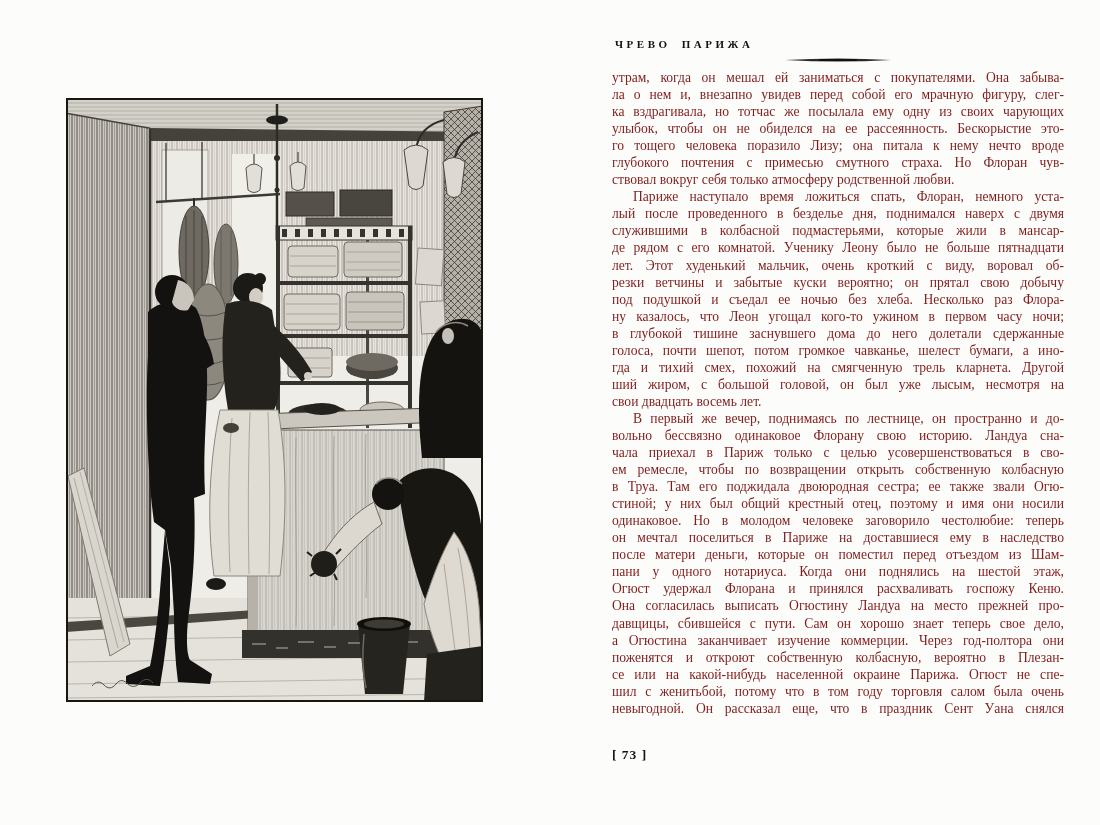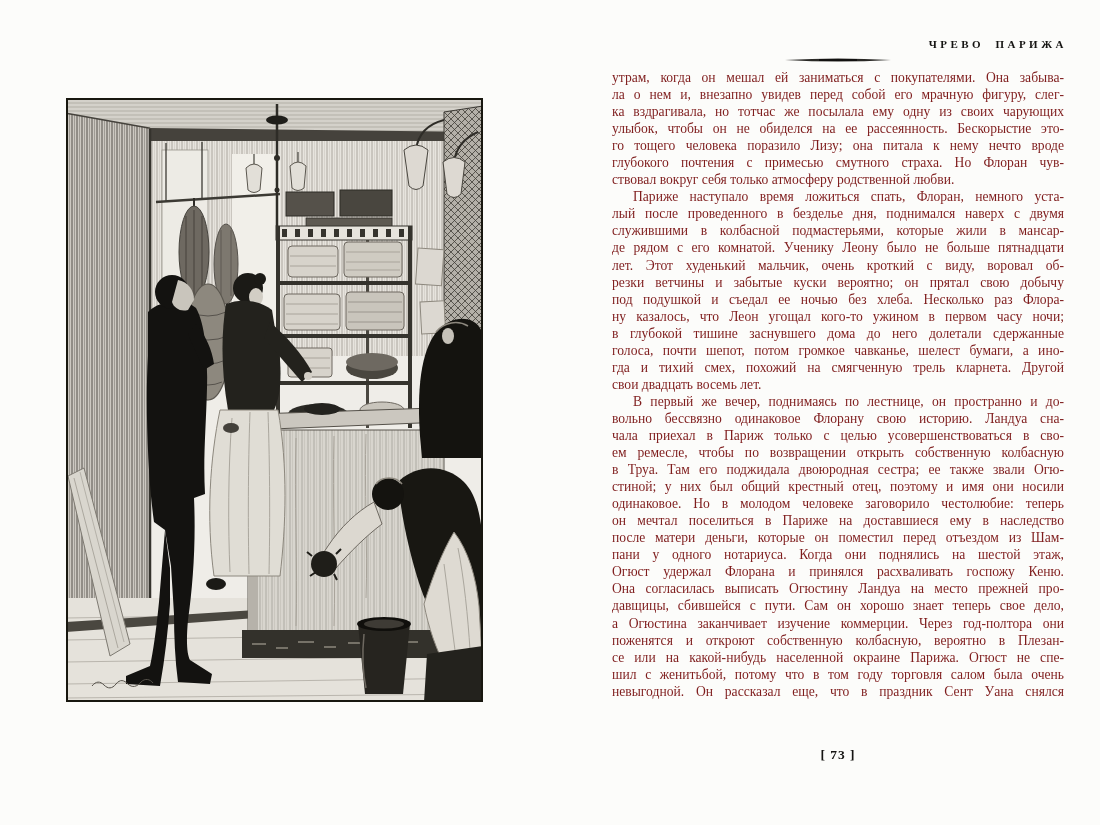--- a/index.html
+++ b/index.html
@@ -8,42 +8,42 @@
     background:#fcfcfa;color:#1f1e1c;
     font-family:"Liberation Serif","DejaVu Serif",serif;
   }
   .spread{position:absolute;inset:0;}
   
   .engraving{position:absolute;left:66px;top:98px;width:417px;height:604px;margin:0;}
   .engraving svg{display:block;}
   
   .running-header{
     position:absolute;left:612px;top:38px;width:452px;
-    text-align:right;font-size:11px;font-weight:bold;
+    text-align:left;font-size:11px;font-weight:bold;
     letter-spacing:3.5px;word-spacing:5px;color:#151412;
     padding-left:3px;
   }
   .header-rule{
     position:absolute;left:612px;top:58px;width:452px;
     display:flex;justify-content:center;
   }
   .text-column{
     position:absolute;left:612px;top:69px;width:452px;height:668px;
     font-size:13.6px;color:#7f1d1d;
   }
   .tline{
     height:17.05px;line-height:17.05px;overflow:hidden;
     text-align:justify;text-align-last:justify;text-justify:inter-word;
     white-space:normal;
   }
   .tline.end{text-align-last:left;}
   .tline.ind{text-indent:21px;}
   .folio{
     position:absolute;left:612px;top:747px;width:452px;
-    text-align:center;font-size:13.5px;font-weight:bold;
+    font-size:13.5px;font-weight:bold;
     letter-spacing:1px;color:#151412;
   }
 </style>
 </head>
 <body>
 
 <div class="spread">
 
   <figure class="engraving">
     <svg width="417" height="604" viewBox="0 0 417 604" xmlns="http://www.w3.org/2000/svg">
@@ -274,20 +274,21 @@
         <div class="tline">лый после проведенного в безделье дня, поднимался наверх с двумя</div>
         <div class="tline">служившими в колбасной подмастерьями, которые жили в мансар-</div>
         <div class="tline">де рядом с его комнатой. Ученику Леону было не больше пятнадцати</div>
         <div class="tline">лет. Этот худенький мальчик, очень кроткий с виду, воровал об-</div>
         <div class="tline">резки ветчины и забытые куски вероятно; он прятал свою добычу</div>
         <div class="tline">под подушкой и съедал ее ночью без хлеба. Несколько раз Флора-</div>
         <div class="tline">ну казалось, что Леон угощал кого-то ужином в первом часу ночи;</div>
         <div class="tline">в глубокой тишине заснувшего дома до него долетали сдержанные</div>
         <div class="tline">голоса, почти шепот, потом громкое чавканье, шелест бумаги, а ино-</div>
         <div class="tline">гда и тихий смех, похожий на смягченную трель кларнета. Другой</div>
+        <div class="tline">ший жиром, с большой головой, он был уже лысым, несмотря на</div>
         <div class="tline end">свои двадцать восемь лет.</div>
         <div class="tline ind">В первый же вечер, поднимаясь по лестнице, он пространно и до-</div>
         <div class="tline">вольно бессвязно одинаковое Флорану свою историю. Ландуа сна-</div>
         <div class="tline">чала приехал в Париж только с целью усовершенствоваться в сво-</div>
         <div class="tline">ем ремесле, чтобы по возвращении открыть собственную колбасную</div>
         <div class="tline">в Труа. Там его поджидала двоюродная сестра; ее также звали Огю-</div>
         <div class="tline">стиной; у них был общий крестный отец, поэтому и имя они носили</div>
         <div class="tline">одинаковое. Но в молодом человеке заговорило честолюбие: теперь</div>
         <div class="tline">он мечтал поселиться в Париже на доставшиеся ему в наследство</div>
         <div class="tline">после матери деньги, которые он поместил перед отъездом из Шам-</div>

